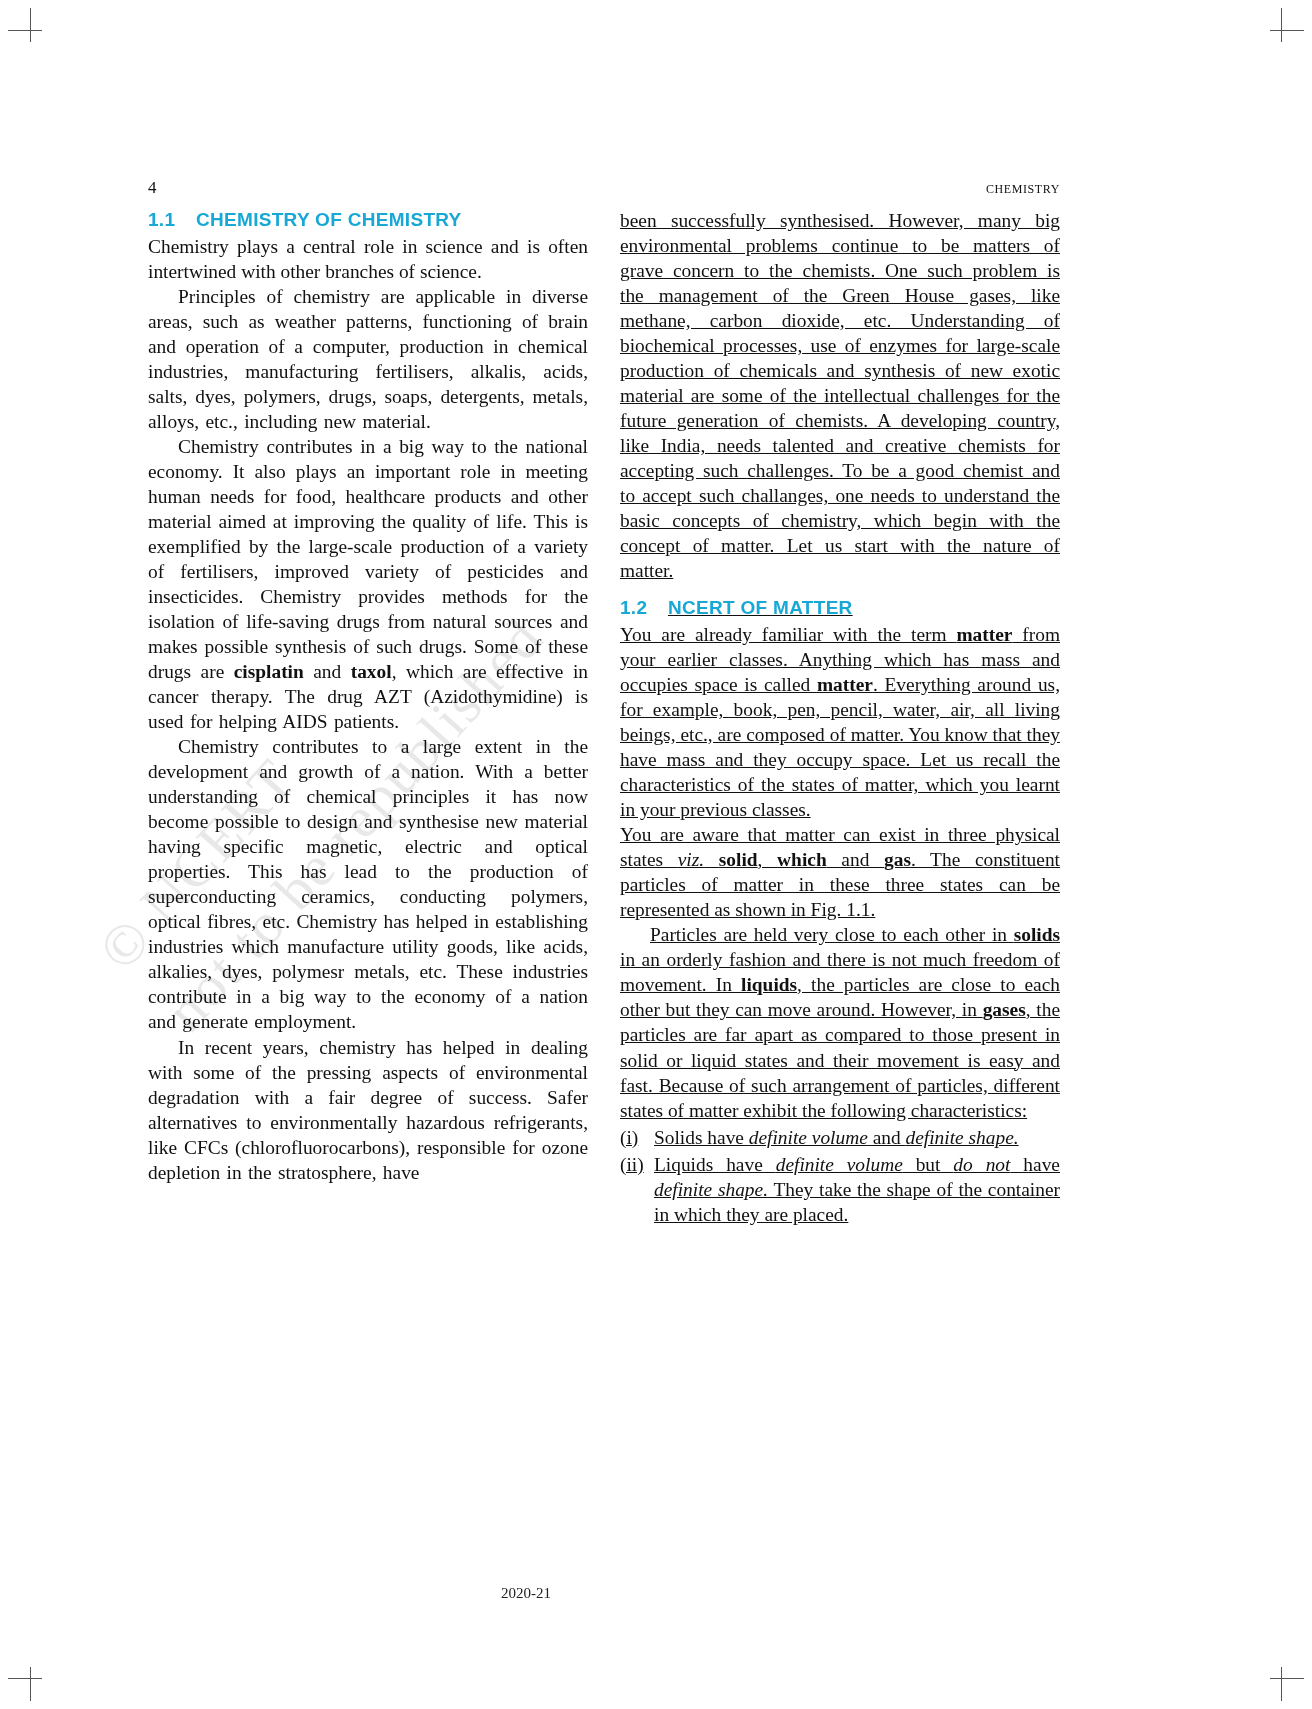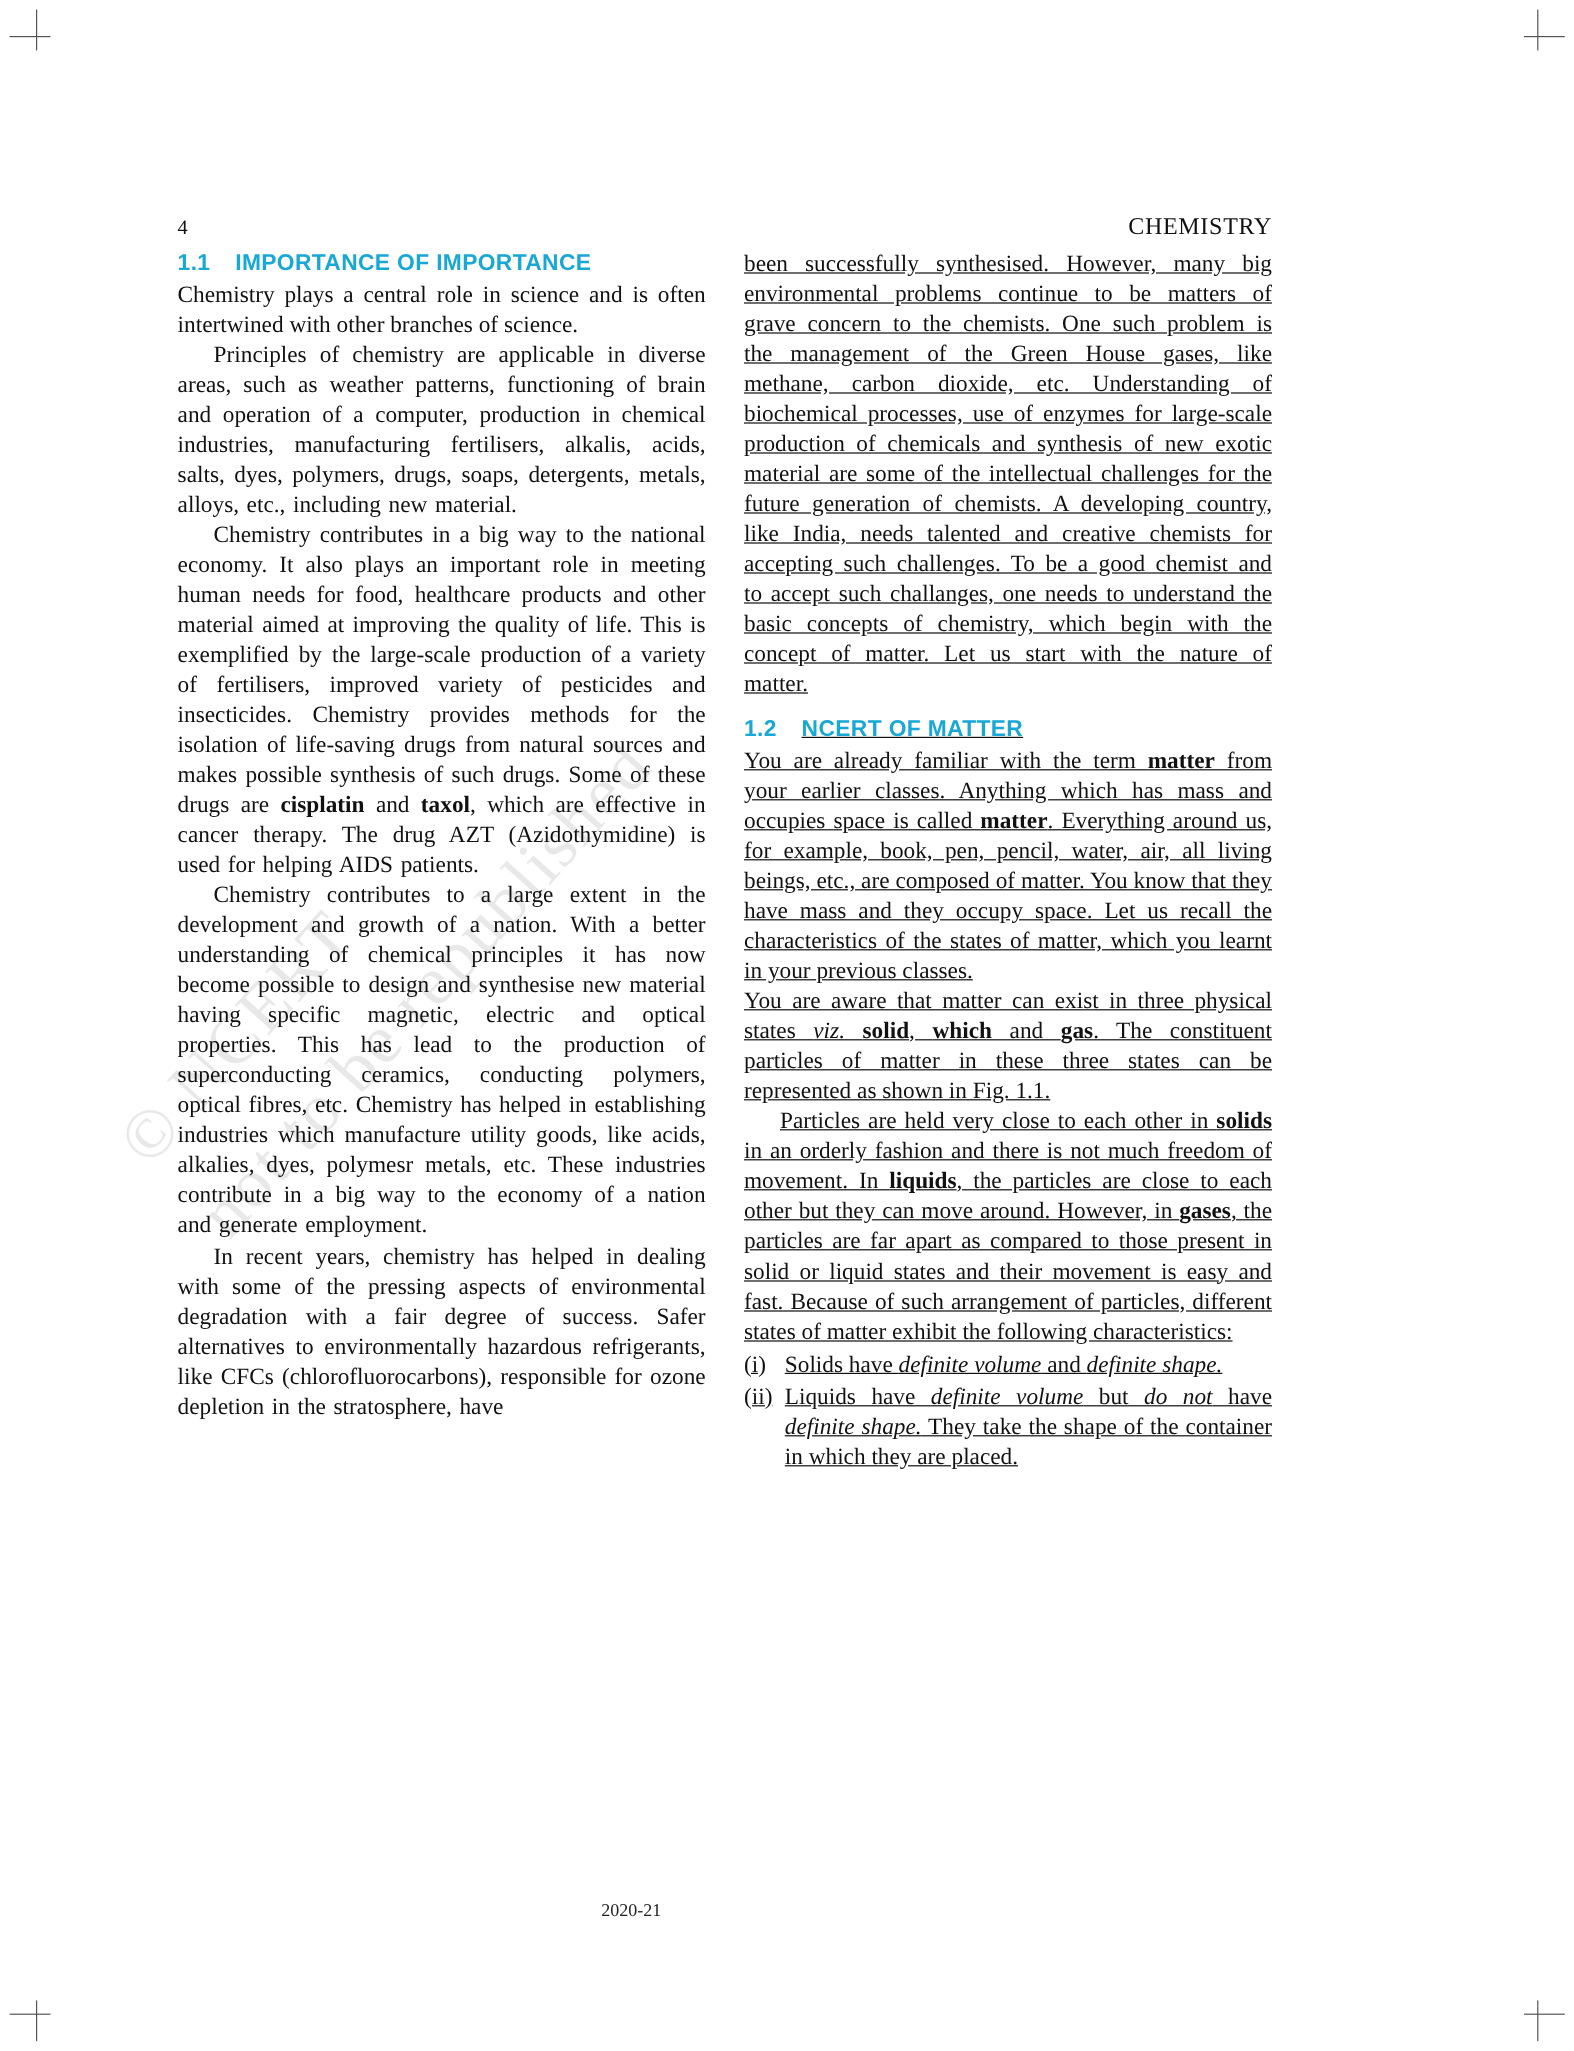--- a/index.html
+++ b/index.html
@@ -37,21 +37,21 @@
     top: 178px;
     left: 148px;
     width: 912px;
     font-size: 16px;
     display: flex;
     justify-content: space-between;
     align-items: baseline;
   }
   .runhead .pageno { font-size: 17px; }
   .runhead .book {
-    font-size: 20px;
+    font-size: 12px;
     letter-spacing: 0.6px;
   }
 
   
   .watermark {
     position: absolute;
     left: 250px;
     top: 560px;
     width: 660px;
     height: 760px;
@@ -149,21 +149,21 @@
   <div class="runhead">
     <span class="pageno">4</span>
     <span class="book">CHEMISTRY</span>
   </div>
 
   <div class="watermark">© NCERT
 not to be republished</div>
 
   <div class="col col-left">
     <h2 class="sec">
-      <span class="num">1.1</span><span>IMPORTANCE OF IMPORTANCE</span>
+      <span class="num">1.1</span><span>CHEMISTRY OF CHEMISTRY</span>
     </h2>
     <p>Chemistry plays a central role in science and is often intertwined with other branches of science.</p>
     <p class="ind loose">Principles of chemistry are applicable in diverse areas, such as weather patterns, functioning of brain and operation of a computer, production in chemical industries, manufacturing fertilisers, alkalis, acids, salts, dyes, polymers, drugs, soaps, detergents, metals, alloys, etc., including new material.</p>
     <p class="ind loose"><span>Chemistry contributes in a big way to the national economy. It also plays an important role in meeting human needs for food, healthcare products and other material aimed at improving the quality of life.  This is exemplified by the large-scale production of a variety of fertilisers, improved variety of pesticides and insecticides. Chemistry provides methods for the isolation of life-saving drugs from natural sources and makes possible synthesis of such drugs. Some of these drugs are </span><b>cisplatin</b><span> and </span><b>taxol</b><span>, which are effective in cancer therapy. The drug AZT (Azidothymidine) is used for helping AIDS patients.</span></p>
     <p class="ind loose">Chemistry contributes to a large extent in the development and growth of a nation. With a better understanding of chemical principles it has now become possible to design and synthesise new material having specific magnetic, electric and optical properties.  This has lead to the production of superconducting ceramics, conducting polymers, optical fibres, etc. Chemistry has helped in establishing industries which manufacture utility goods, like acids, alkalies, dyes, polymesr metals, etc. These industries contribute in a big way to the economy of a nation and generate employment.</p>
     <p class="ind loose">In recent years, chemistry has helped in dealing with some of the pressing aspects of environmental degradation with a fair degree of success. Safer alternatives to environmentally hazardous refrigerants, like CFCs (chlorofluorocarbons), responsible for ozone depletion in the stratosphere, have</p>
   </div>
 
   <div class="col col-right">
     <p class="loose">been successfully synthesised. However, many big environmental problems continue to be matters of grave concern to the chemists. One such problem is the management of the Green House gases, like methane, carbon dioxide, etc. Understanding of biochemical processes, use of enzymes for large-scale production of chemicals and synthesis of new exotic material are some of the intellectual challenges for the future generation of chemists. A developing country, like India, needs talented and creative chemists for accepting such challenges. To be a good chemist and to accept such challanges, one needs to understand the basic concepts of chemistry, which begin with the concept of matter. Let us start with the nature of matter.</p>

